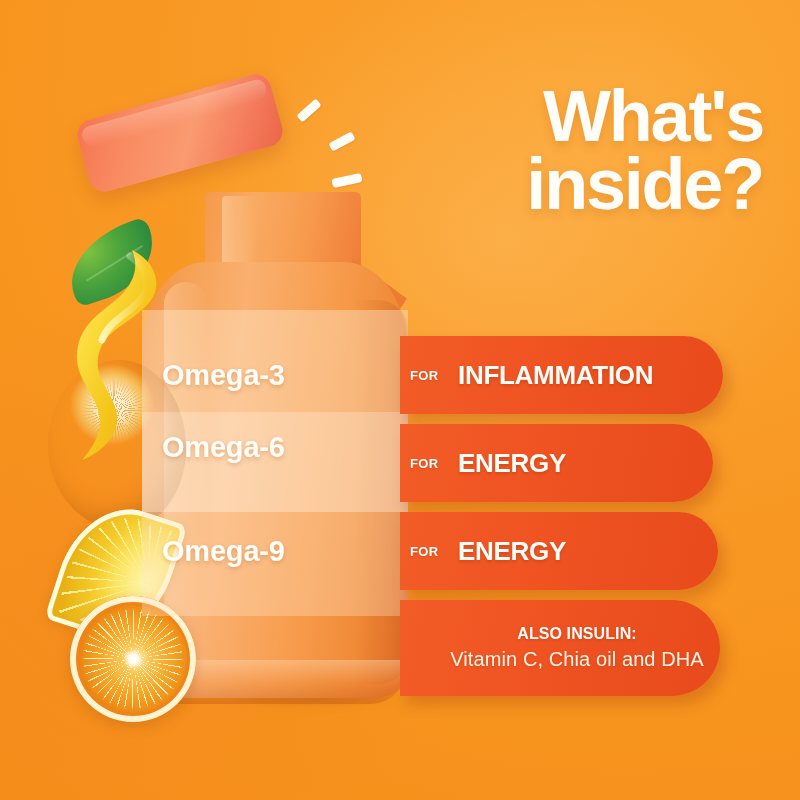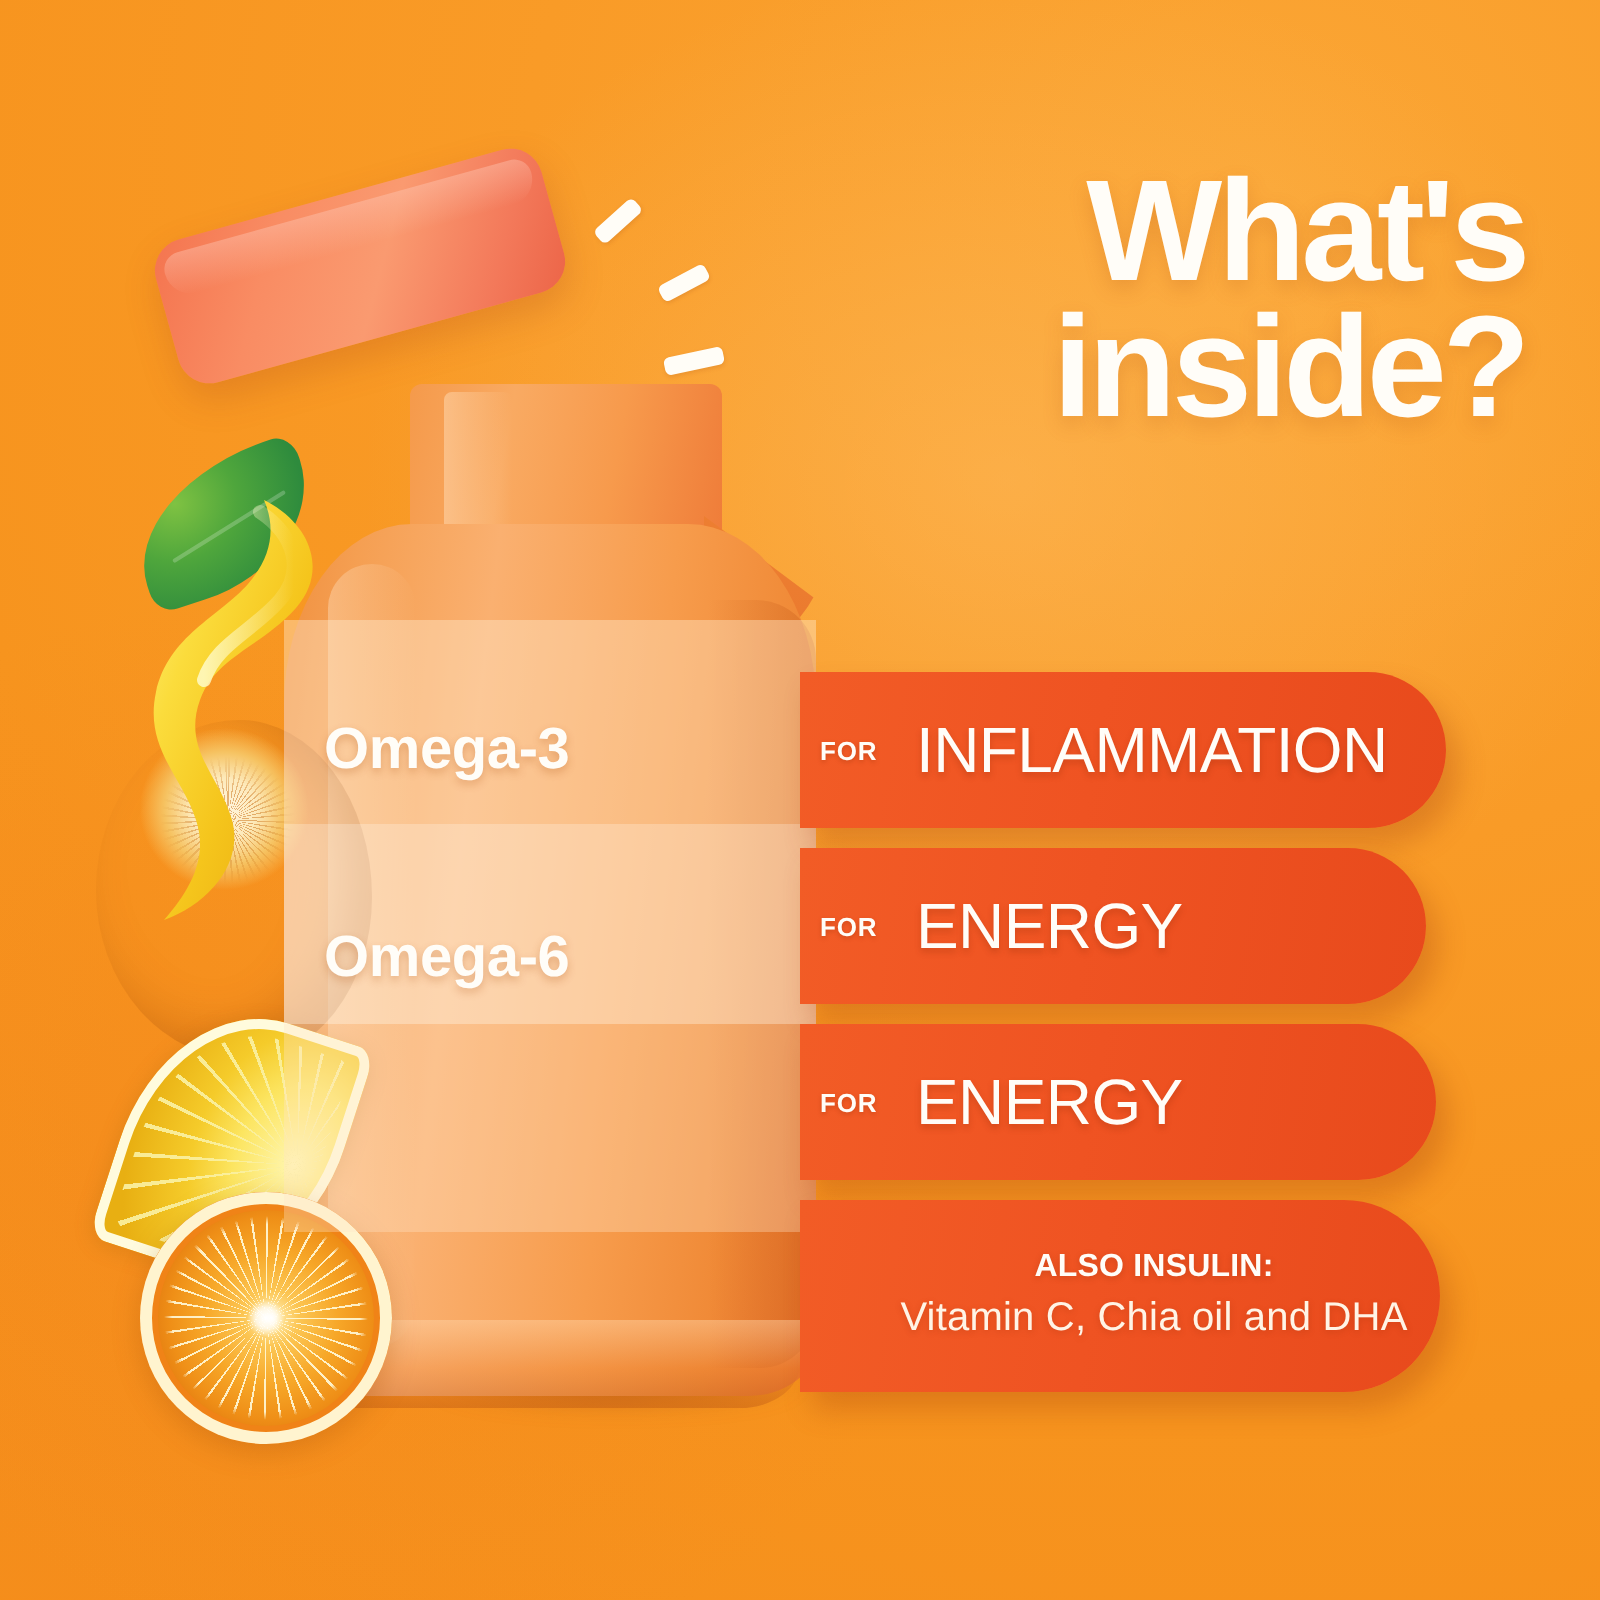--- a/index.html
+++ b/index.html
@@ -256,21 +256,21 @@
   }
 
   .row {
     position: absolute;
     left: 162px;
     height: 78px;
     display: flex;
     align-items: center;
   }
   .row-1 { top: 336px; }
-  .row-2 { top: 440px; }
+  .row-2 { top: 408px; }
   .row-3 { top: 512px; }
 
   .omega {
     width: 238px;
     flex: 0 0 238px;
     color: #FFFDF8;
     font-size: 29px;
     font-weight: 700;
     letter-spacing: -0.2px;
     text-shadow: 0 2px 4px rgba(176,78,18,0.30);
@@ -303,22 +303,22 @@
     font-size: 13px;
     font-weight: 700;
     letter-spacing: 0.4px;
     margin-left: 10px;
     margin-right: 14px;
     text-shadow: 0 1px 2px rgba(150,48,10,0.35);
     flex: 0 0 auto;
     width: 34px;
   }
   .benefit {
-    font-size: 32px;
-    font-weight: 400;
+    font-size: 26px;
+    font-weight: 700;
     letter-spacing: -0.3px;
     text-shadow: 0 2px 3px rgba(150,48,10,0.30);
     white-space: nowrap;
   }
 
   .also-title {
     font-size: 16px;
     font-weight: 700;
     letter-spacing: 0.1px;
     text-shadow: 0 1px 3px rgba(150,48,10,0.32);
@@ -423,20 +423,23 @@
   </div>
 
   <div class="rows">
 
     <div class="row row-1">
       <div class="omega">Omega-3</div>
     </div>
     <div class="row row-2">
       <div class="omega">Omega-6</div>
     </div>
+    <div class="row row-3">
+      <div class="omega">Omega-9</div>
+    </div>
 
     <div class="pill pill-1">
       <span class="for-label">FOR</span>
       <span class="benefit">INFLAMMATION</span>
     </div>
 
     <div class="pill pill-2">
       <span class="for-label">FOR</span>
       <span class="benefit">ENERGY</span>
     </div>

